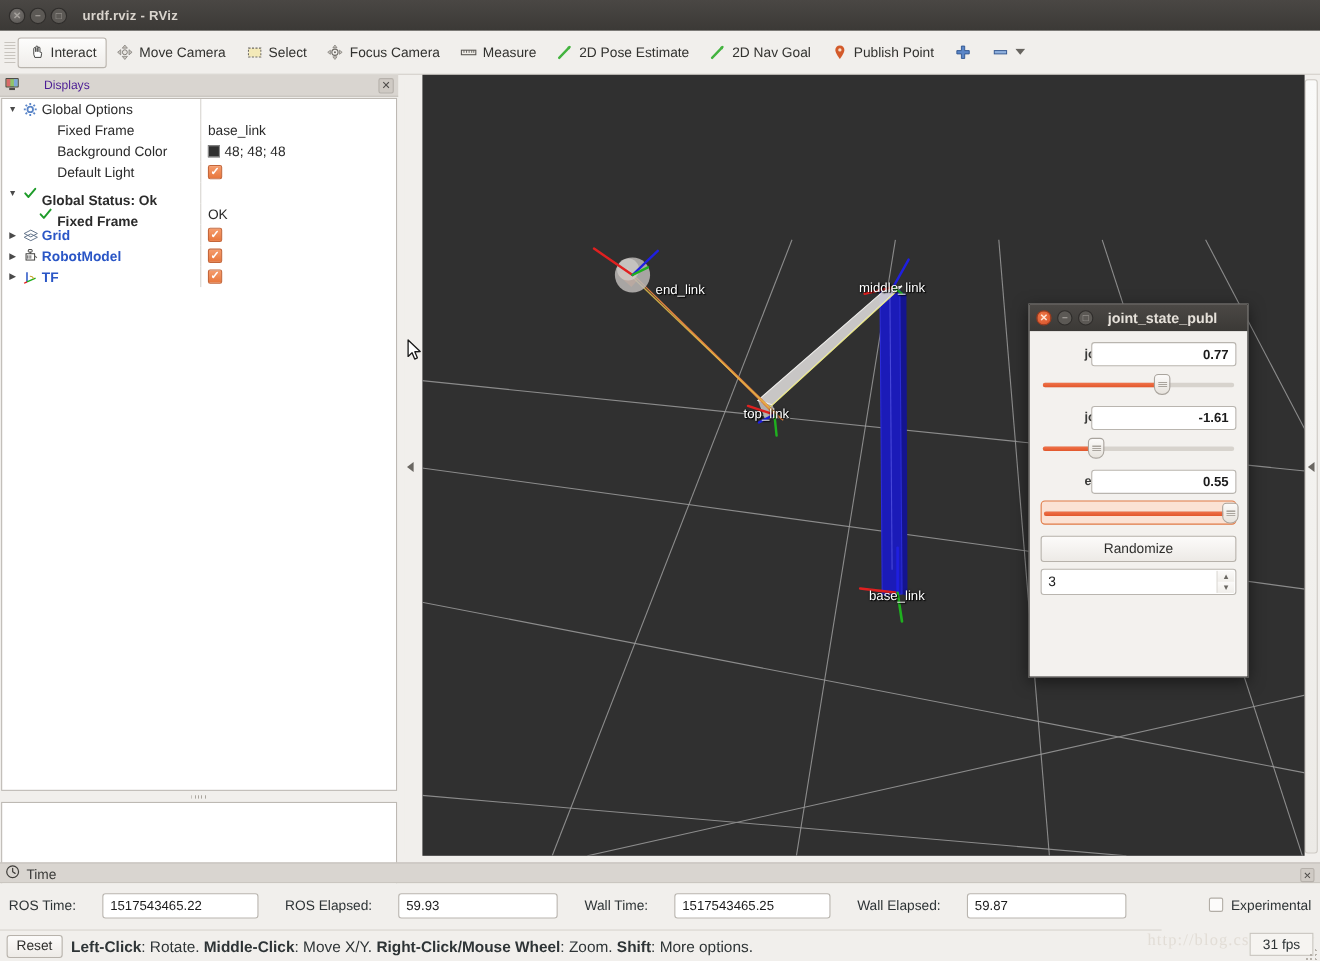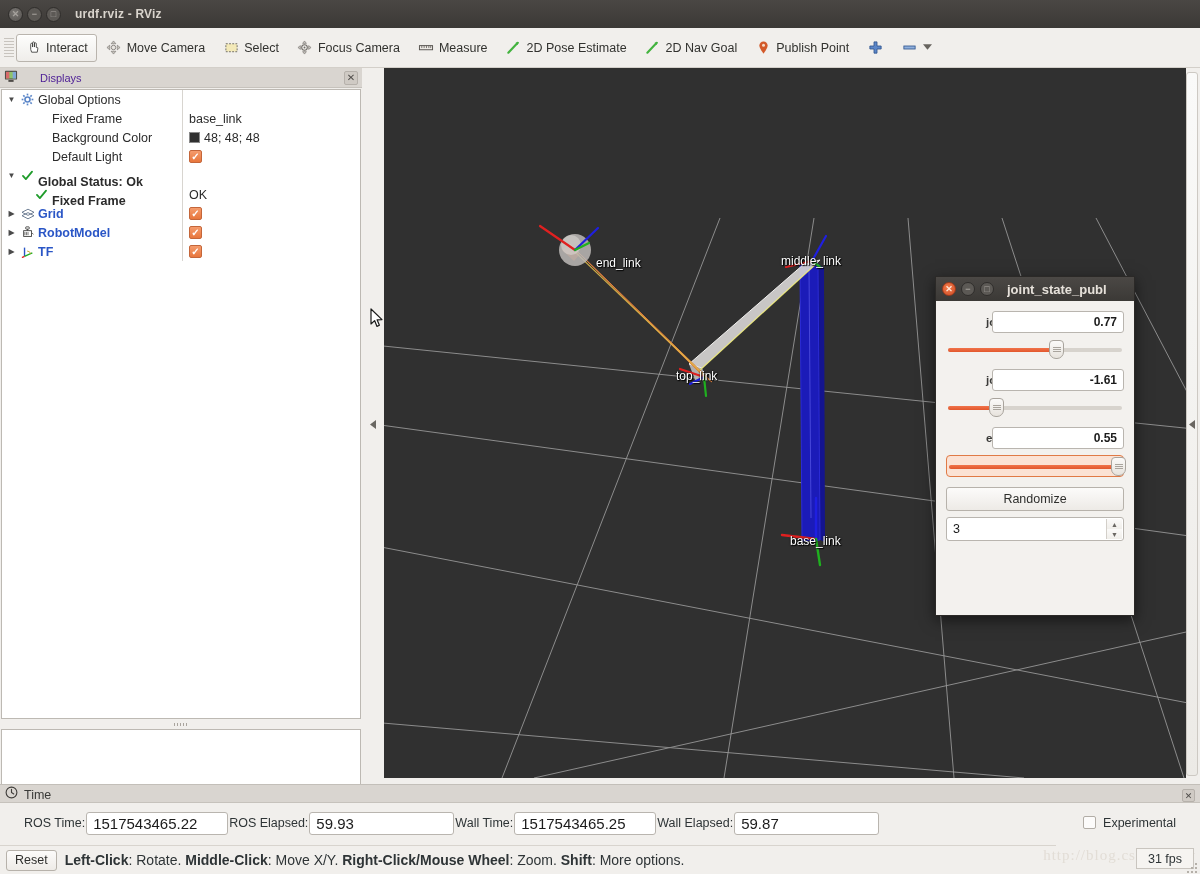--- a/index.html
+++ b/index.html
@@ -245,28 +245,28 @@
   }
   #time-header .hdr-title{ margin-left:6px; font-size:12.5px; color:#3a3a38; }
   #time-close{
     margin-left:auto; width:13px; height:13px;
     display:flex; align-items:center; justify-content:center;
     font-size:9px; color:#4e4c49; background:#cfcac4; border-radius:2px;
     border:1px solid #b6b1ab;
   }
   #time-row{
     position:absolute; left:0; top:803px; width:1200px; height:40px;
-    display:flex; align-items:center; padding:0 24px; gap:1px;
+    display:flex; align-items:center; padding:0 8px; gap:24px;
     background:#f1efec;
   }
   .tlabel{ font-size:12.5px; color:#2e3436; white-space:nowrap; }
   .tinput{
     height:23px; background:#fff; border:1px solid #b9b5af; border-radius:3px;
     display:flex; align-items:center; padding:0 6px;
-    font-size:15px; color:#1b1b1b;
+    font-size:12px; color:#1b1b1b;
   }
   #experimental{ margin-left:auto; display:flex; align-items:flex-start; gap:7px; }
   #exp-box{ width:13px; height:13px; border:1px solid #b2ada6; border-radius:2px;
     background:#fcfbfa; }
 
   
   #statusbar{
     position:absolute; left:0; top:845px; width:1056px; height:29px;
     background:#f1efec; border-top:1px solid #d8d4ce;
     display:flex; align-items:center; padding:0 6px; gap:8px;

